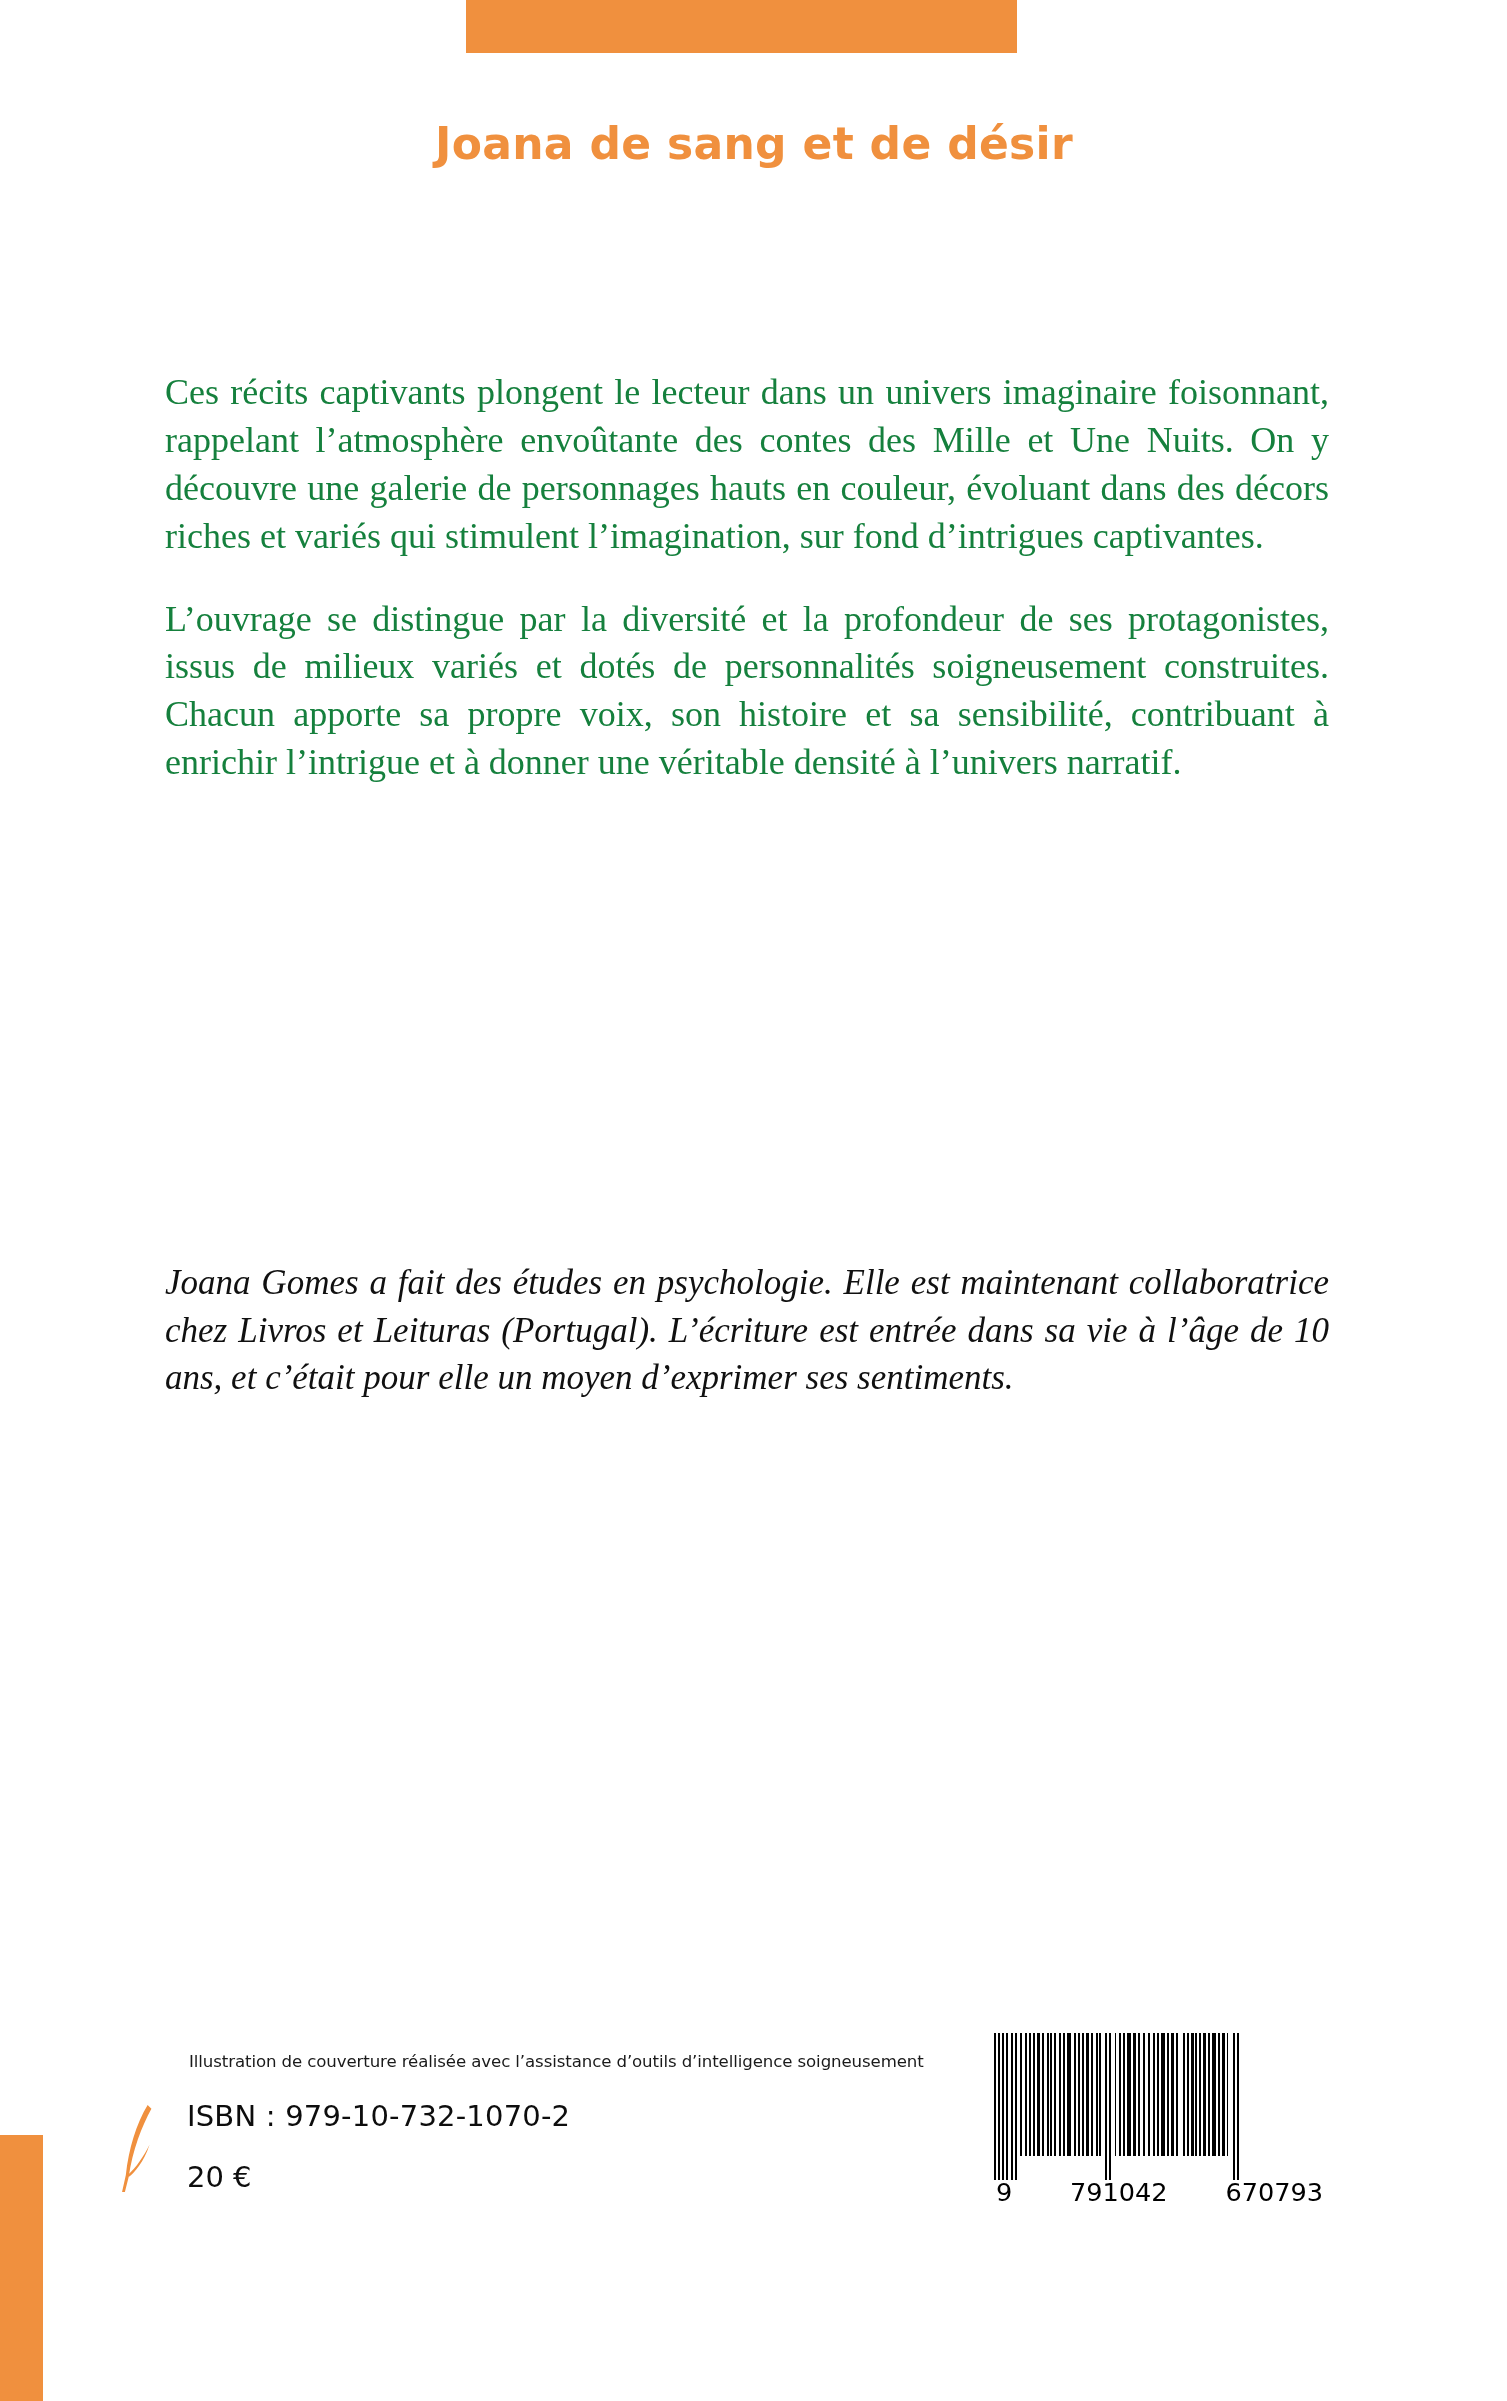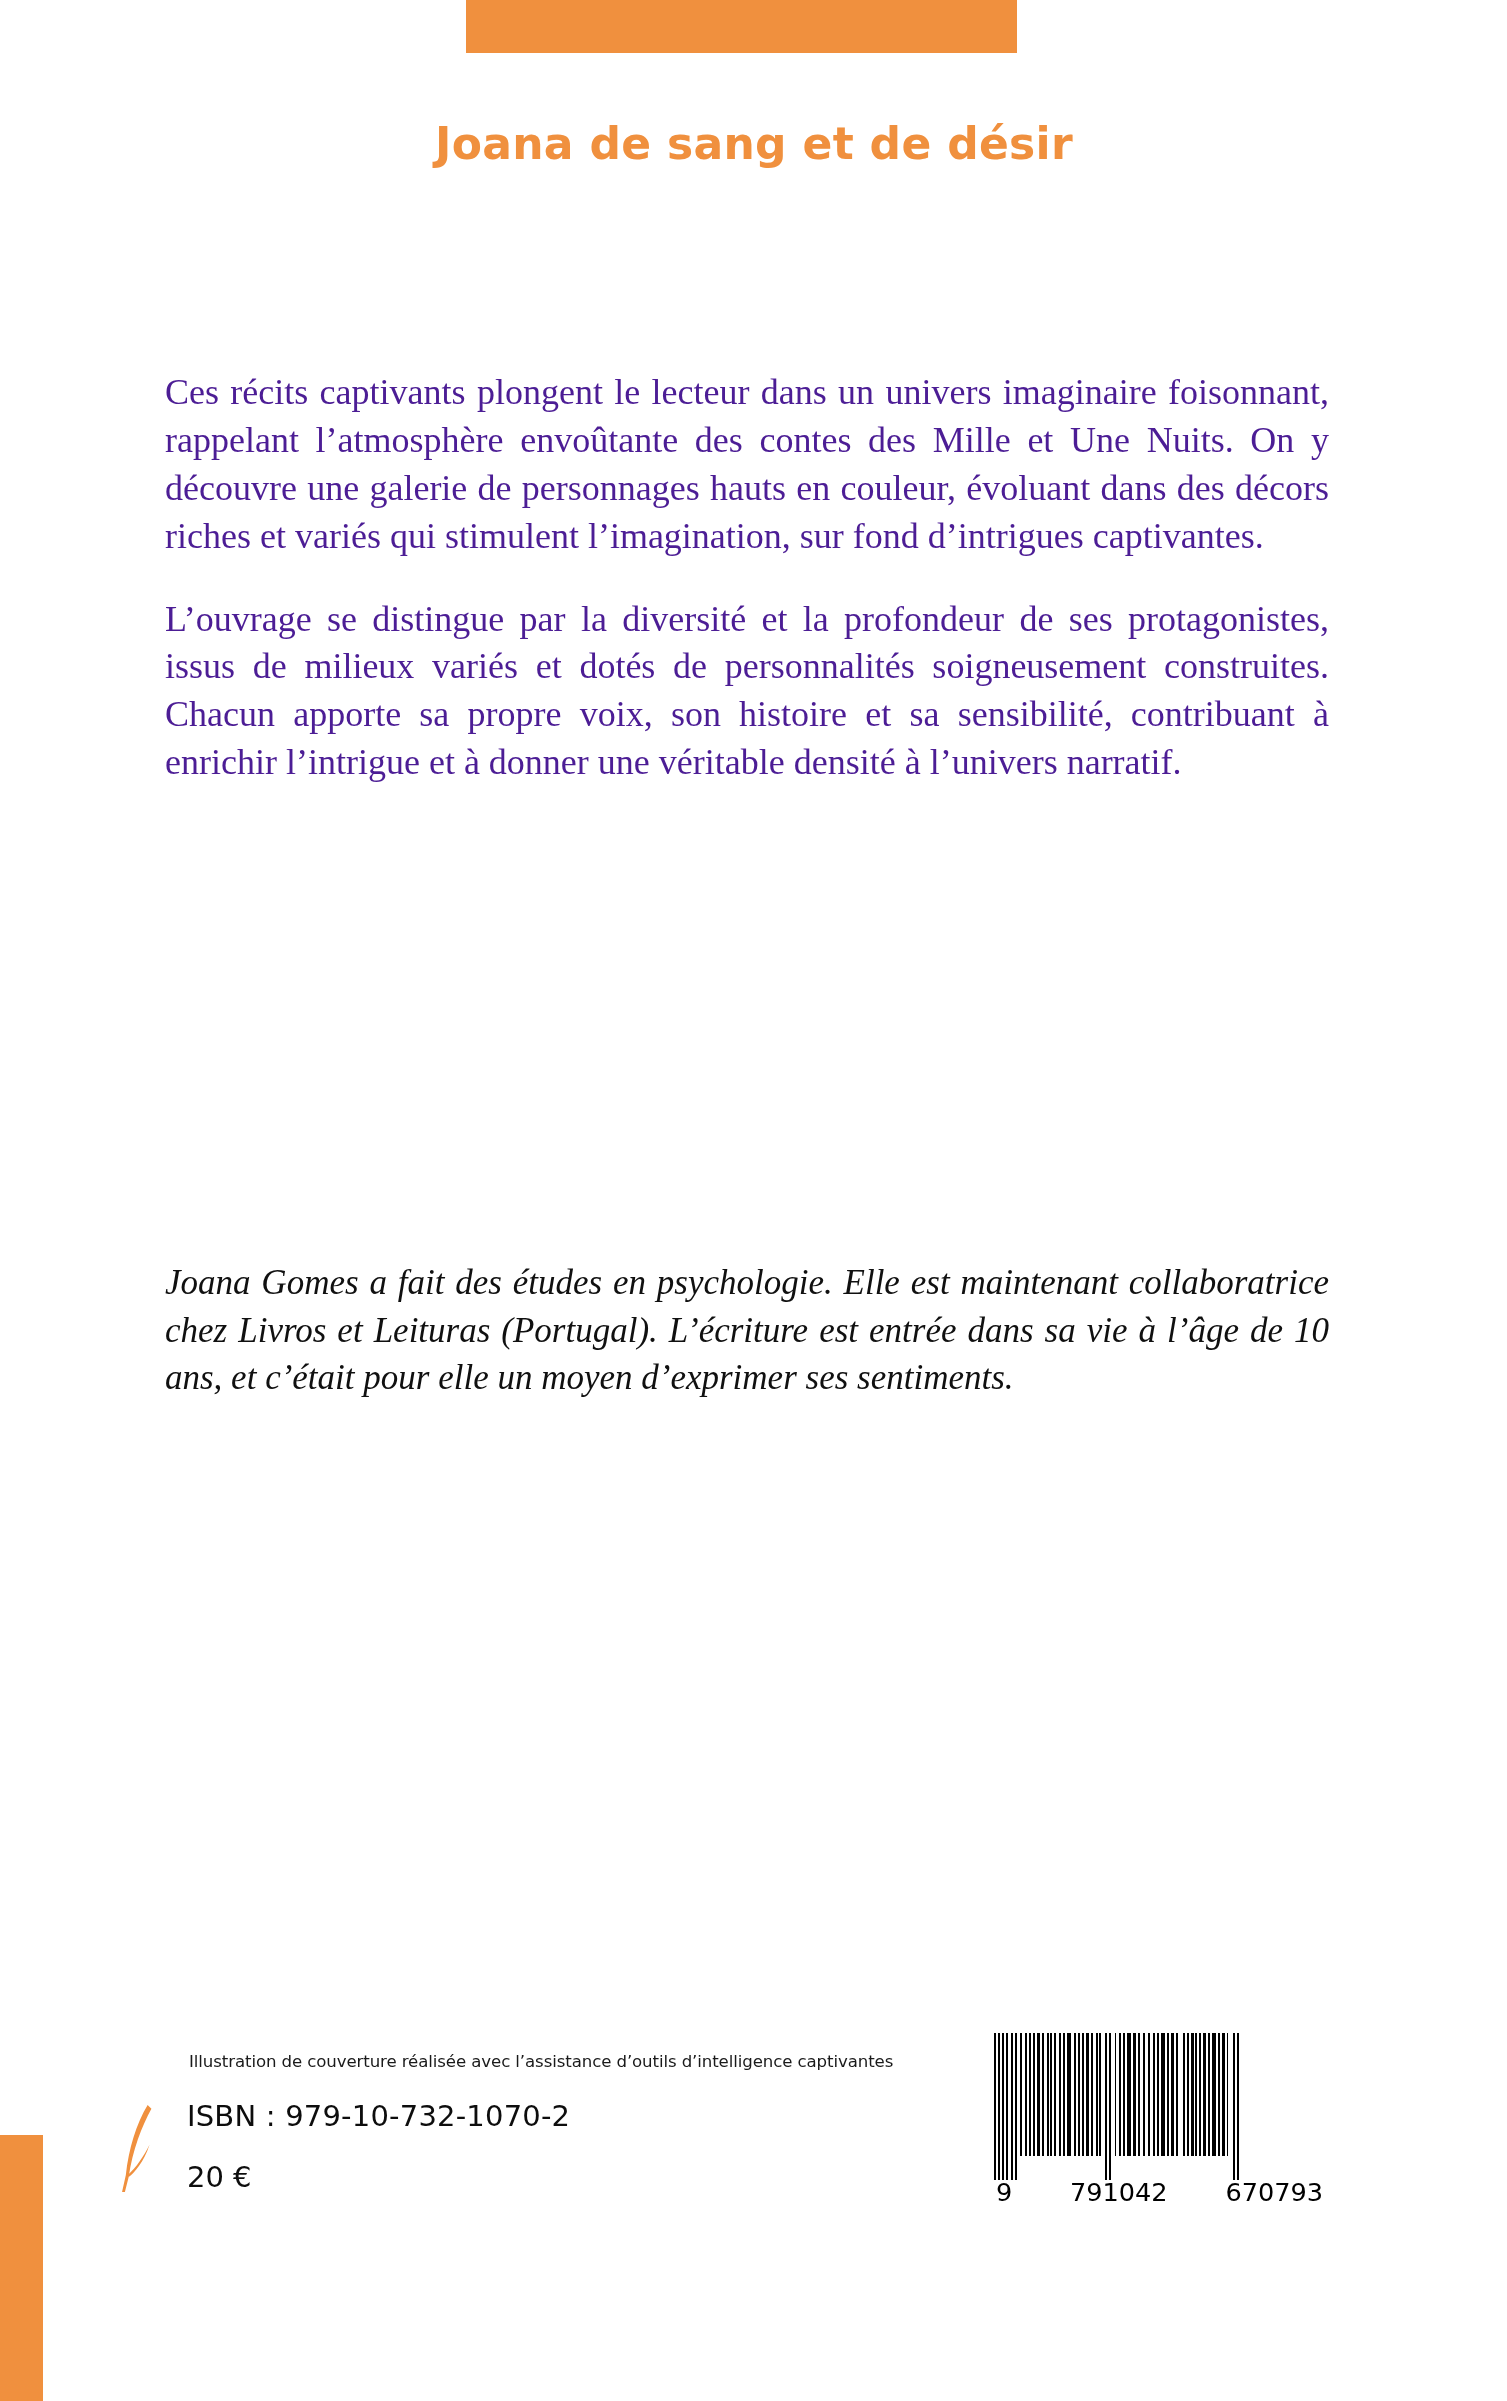--- a/index.html
+++ b/index.html
@@ -53,21 +53,21 @@
   .content {
     position: absolute;
     left: 165px;
     top: 369px;
     width: 1164px;
   }
   .para {
     font-family: "Liberation Serif", serif;
     font-size: 36px;
     line-height: 1.33;
-    color: #4c1d95;
+    color: #15803d;
     text-align: justify;
     margin: 0 0 35px 0;
   }
   .para:last-child { margin-bottom: 0; }
 
   
   .bio {
     position: absolute;
     left: 165px;
     top: 1259px;
@@ -161,21 +161,21 @@
 
 <div class="title">Joana de sang et de désir</div>
 
 <div class="content">
   <p class="para">Ces récits captivants plongent le lecteur dans un univers imaginaire foisonnant, rappelant l’atmosphère envoûtante des contes des Mille et Une Nuits. On y découvre une galerie de personnages hauts en couleur, évoluant dans des décors riches et variés qui stimulent l’imagination, sur fond d’intrigues captivantes.</p>
   <p class="para">L’ouvrage se distingue par la diversité et la profondeur de ses protagonistes, issus de milieux variés et dotés de personnalités soigneusement construites. Chacun apporte sa propre voix, son histoire et sa sensibilité, contribuant à enrichir l’intrigue et à donner une véritable densité à l’univers narratif.</p>
 </div>
 
 <div class="bio">Joana Gomes a fait des études en psychologie. Elle est maintenant collaboratrice chez Livros et Leituras (Portugal). L’écriture est entrée dans sa vie à l’âge de 10 ans, et c’était pour elle un moyen d’exprimer ses sentiments.</div>
 
-<div class="footer-note">Illustration de couverture réalisée avec l’assistance d’outils d’intelligence captivantes</div>
+<div class="footer-note">Illustration de couverture réalisée avec l’assistance d’outils d’intelligence soigneusement</div>
 <div class="isbn">ISBN : 979-10-732-1070-2</div>
 <div class="price">20 €</div>
 
 <svg class="logo" viewBox="0 0 46 96">
   <path d="M30 2 C18 22, 10 48, 7 76 L3 94 L6 94 L10 78 C14 50, 24 24, 34 6 Z" fill="#f0903e"></path>
   <path d="M10 78 C16 74, 26 62, 32 44 C26 56, 18 68, 9 76 Z" fill="#f0903e"></path>
 </svg>
 
 <div class="barcode-wrap">
   <div class="barcode-bars" id="bars">

